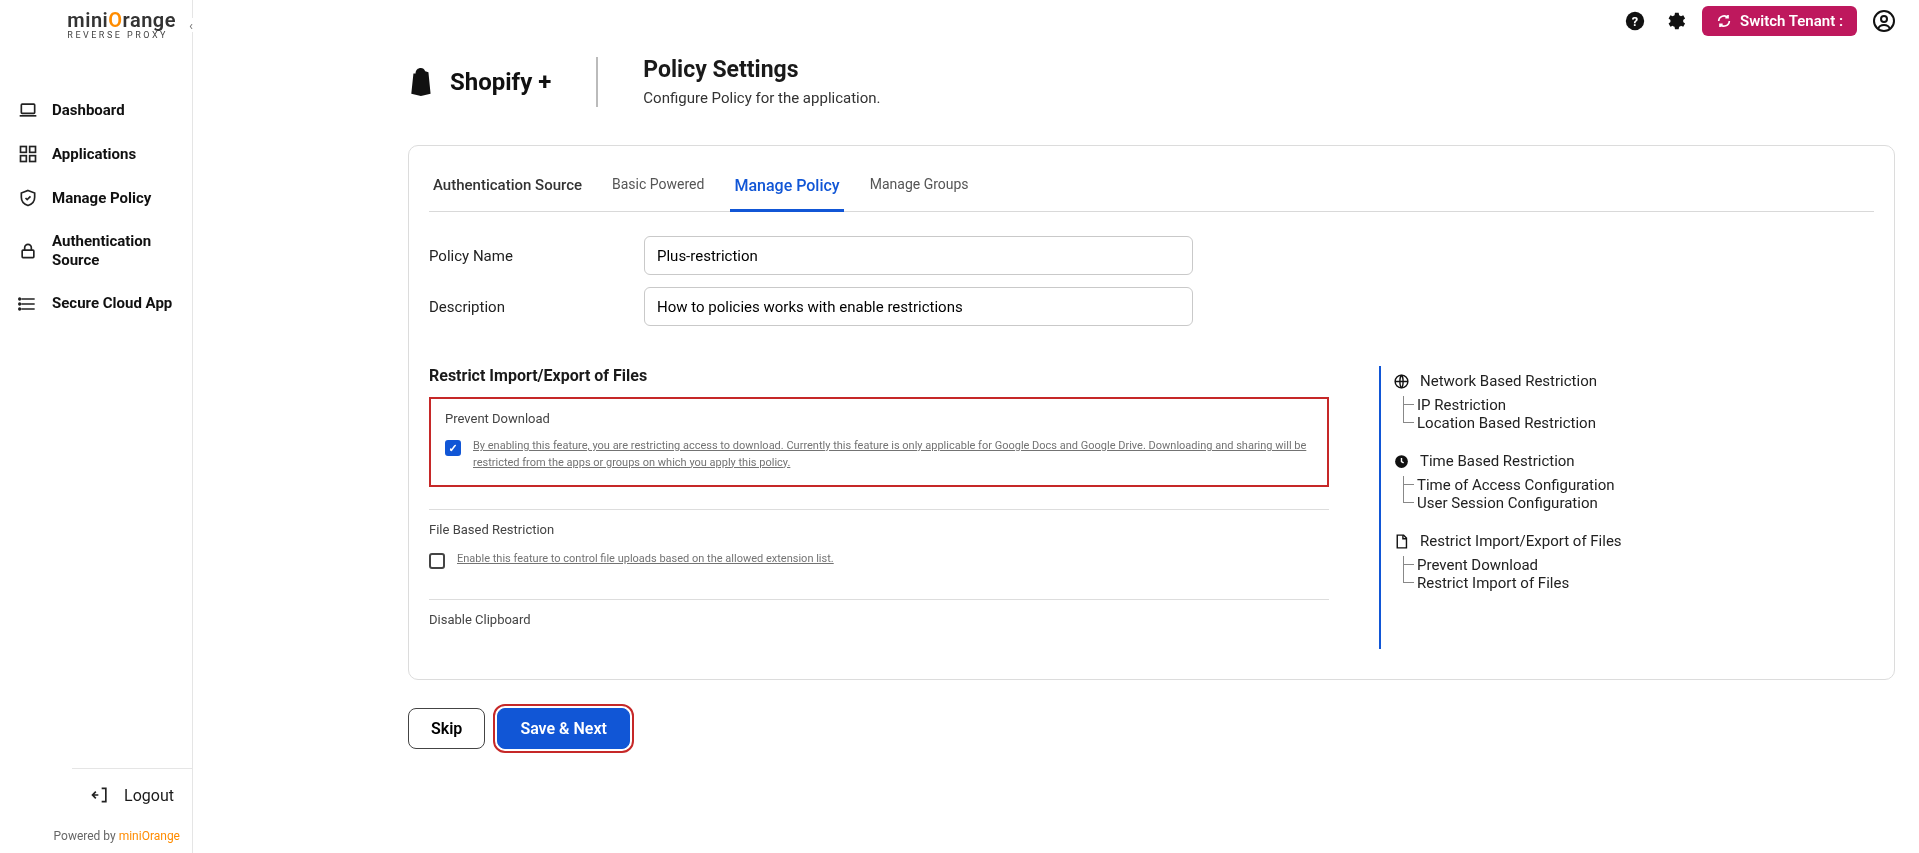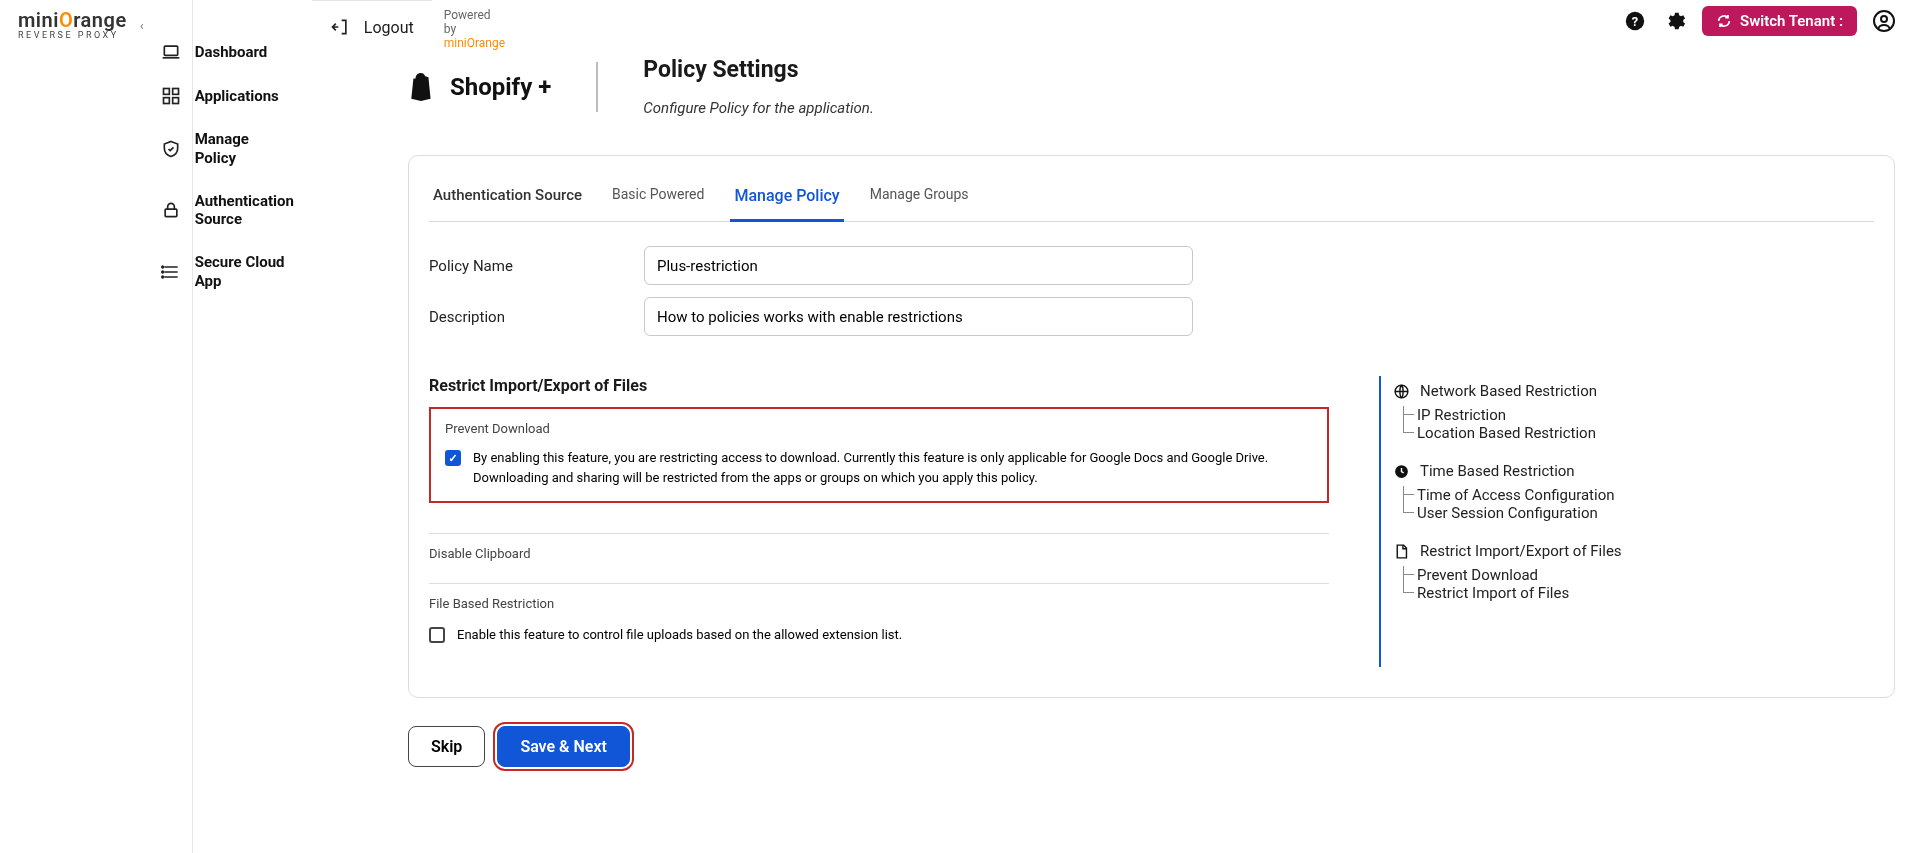--- a/index.html
+++ b/index.html
@@ -1,20 +1,20 @@
 <!DOCTYPE html>
 <html><head>
 <meta charset="utf-8">
 <style>
 * { margin: 0; padding: 0; box-sizing: border-box; font-family: -apple-system, BlinkMacSystemFont, "Segoe UI", Roboto, Arial, sans-serif; }
 body { background: #fff; color: #1a1a1a; width: 1919px; height: 853px; overflow: hidden; position: relative; }
 
 
 .app { display: flex; height: 100%; }
-.sidebar { width: 193px; border-right: 1px solid #e5e5e5; display: flex; position: relative; }
+.sidebar { width: 193px; border-right: 1px solid #e5e5e5; display: flex; flex-direction: column; position: relative; align-items: flex-end; }
 .main { flex: 1; display: flex; flex-direction: column; position: relative; }
 
 
 .logo-wrap { padding: 8px 16px 18px 18px; position: relative; }
 .logo { font-size: 20px; font-weight: 600; letter-spacing: .5px; color: #333; }
 .logo .o { color: #ff8c00; }
 .logo-sub { font-size: 9px; letter-spacing: 2.5px; color: #444; margin-top: -2px; }
 .collapse-handle { position: absolute; right: -6px; top: 18px; width: 14px; height: 14px; background: #fff; border: none; cursor: pointer; color: #777; }
 
 .nav { padding-top: 30px; flex: 1; }
@@ -29,21 +29,21 @@
 
 .topbar { position: absolute; top: 6px; right: 22px; display: flex; align-items: center; gap: 14px; }
 .topbar .icon-btn { width: 26px; height: 26px; display: flex; align-items: center; justify-content: center; cursor: pointer; }
 .tenant-btn { background: #be185d; color: #fff; font-weight: 600; font-size: 15px; padding: 6px 14px; border-radius: 6px; display: flex; align-items: center; gap: 8px; cursor: pointer; }
 
 
 .page-header { display: flex; align-items: center; gap: 45px; padding: 56px 0 18px 215px; }
 .app-badge { display: flex; align-items: center; gap: 14px; font-size: 24px; font-weight: 700; color: #111; }
 .divider { width: 2px; height: 50px; background: #bbb; }
 .page-titles h1 { font-size: 23px; font-weight: 700; color: #1a1a1a; }
-.page-titles p { font-size: 15px; color: #333; margin-top: 16px; font-style: italic; }
+.page-titles p { font-size: 15px; color: #333; margin-top: 6px; }
 
 
 .card { margin: 20px 24px 10px 215px; border: 1px solid #dcdcdc; border-radius: 10px; padding: 0 20px 30px 20px; }
 
 
 .tabs { display: flex; gap: 22px; border-bottom: 1px solid #d9d9d9; padding-top: 20px; }
 .tab { font-size: 15px; color: #333; padding: 10px 4px 14px 4px; cursor: pointer; font-weight: 500; }
 .tab.small { font-size: 14px; color: #555; font-weight: 400; }
 .tab.active { color: #1156d6; border-bottom: 3px solid #1156d6; margin-bottom: -1px; font-weight: 500; font-size: 16px; }
 
@@ -61,21 +61,21 @@
 
 .section-title { font-size: 16px; font-weight: 700; margin-bottom: 12px; }
 .box { border: 1px solid #d9d9d9; padding: 12px 14px 14px 14px; margin-bottom: 22px; }
 .box.hilite { border: 2px solid #c62828; }
 .box-head { font-size: 13px; color: #444; margin-bottom: 12px; }
 .box.simple { border: none; border-top: 1px solid #ddd; padding: 12px 0 0 0; }
 .chk-row { display: flex; align-items: flex-start; gap: 12px; }
 .chk { width: 16px; height: 16px; border: 2px solid #444; border-radius: 3px; margin-top: 2px; flex-shrink: 0; display: flex; align-items: center; justify-content: center; cursor: pointer; }
 .chk.checked { background: #1156d6; border-color: #1156d6; }
 .chk.checked::after { content: "✓"; color: #fff; font-size: 11px; font-weight: 700; }
-.chk-text { font-size: 13px; color: #000000; line-height: 1.5; }
+.chk-text { font-size: 11px; color: #737373; line-height: 1.5; text-decoration: underline; }
 
 
 .rn-item { display: flex; align-items: center; gap: 10px; font-size: 15px; color: #222; padding: 6px 0; cursor: pointer; }
 .rn-sub { padding-left: 24px; font-size: 15px; color: #222; position: relative; cursor: pointer; }
 .rn-sub::before { content: ""; position: absolute; left: 10px; top: 0; bottom: 50%; width: 10px; border-left: 1px solid #888; border-bottom: 1px solid #888; }
 .rn-sub + .rn-sub::before { top: -12px; }
 .rn-group { margin-bottom: 14px; }
 
 
 .btn-row { display: flex; gap: 12px; padding: 18px 0 0 215px; }
@@ -214,30 +214,30 @@
           <div class="section-title">Restrict Import/Export of Files</div>
 
           <div class="box hilite">
             <div class="box-head">Prevent Download</div>
             <div class="chk-row">
               <div class="chk checked"></div>
               <div class="chk-text">By enabling this feature, you are restricting access to download. Currently this feature is only applicable for Google Docs and Google Drive. Downloading and sharing will be restricted from the apps or groups on which you apply this policy.</div>
             </div>
           </div>
 
-          <div class="box simple" style="margin-top:30px;">
-            <div class="box-head">Disable Clipboard</div>
-          </div>
-
           <div class="box simple">
             <div class="box-head">File Based Restriction</div>
             <div class="chk-row" style="margin-top:14px;">
               <div class="chk"></div>
               <div class="chk-text">Enable this feature to control file uploads based on the allowed extension list.</div>
             </div>
+          </div>
+
+          <div class="box simple" style="margin-top:30px;">
+            <div class="box-head">Disable Clipboard</div>
           </div>
         </div>
 
         <div class="right-col">
           <div class="rn-group">
             <div class="rn-item">
               <svg width="17" height="17" viewBox="0 0 24 24" fill="none" stroke="#111" stroke-width="2">
                   <circle cx="12" cy="12" r="9"></circle>
                   <path d="M3 12h18M12 3c3 3 3 15 0 18M12 3c-3 3-3 15 0 18"></path>
                 </svg>

